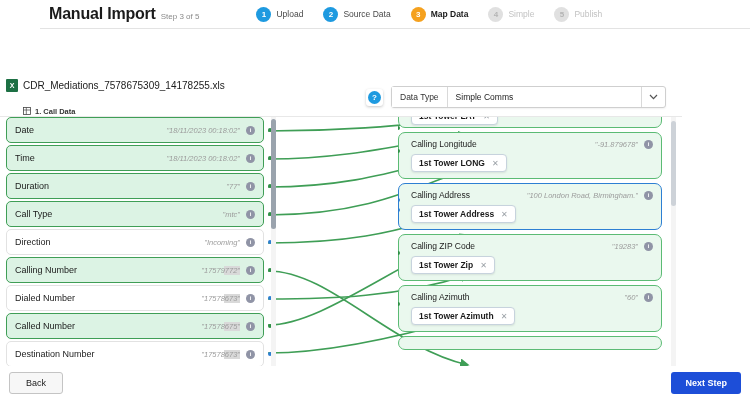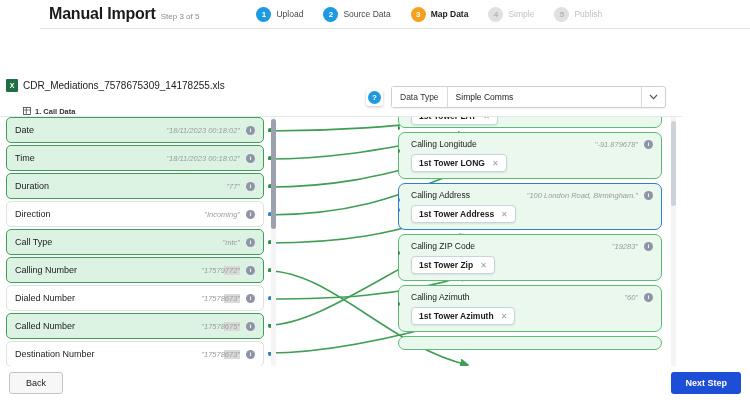--- a/index.html
+++ b/index.html
@@ -302,31 +302,31 @@
         <span class="src-val">"18/11/2023 00:18:02"</span>
         <span class="info-i">i</span>
         <span class="port green"></span>
       </div>
       <div class="src-row mapped">
         <span class="src-name">Duration</span>
         <span class="src-val">"77"</span>
         <span class="info-i">i</span>
         <span class="port green"></span>
       </div>
+      <div class="src-row mapped">
+        <span class="src-name">Call Type</span>
+        <span class="src-val">"mtc"</span>
+        <span class="info-i">i</span>
+        <span class="port green"></span>
+      </div>
       <div class="src-row">
         <span class="src-name">Direction</span>
         <span class="src-val">"Incoming"</span>
         <span class="info-i">i</span>
         <span class="port blue"></span>
-      </div>
-      <div class="src-row mapped">
-        <span class="src-name">Call Type</span>
-        <span class="src-val">"mtc"</span>
-        <span class="info-i">i</span>
-        <span class="port green"></span>
       </div>
       <div class="src-row mapped">
         <span class="src-name">Calling Number</span>
         <span class="src-val redact">"17579772"</span>
         <span class="info-i">i</span>
         <span class="port green"></span>
       </div>
       <div class="src-row">
         <span class="src-name">Dialed Number</span>
         <span class="src-val redact">"17578673"</span>

